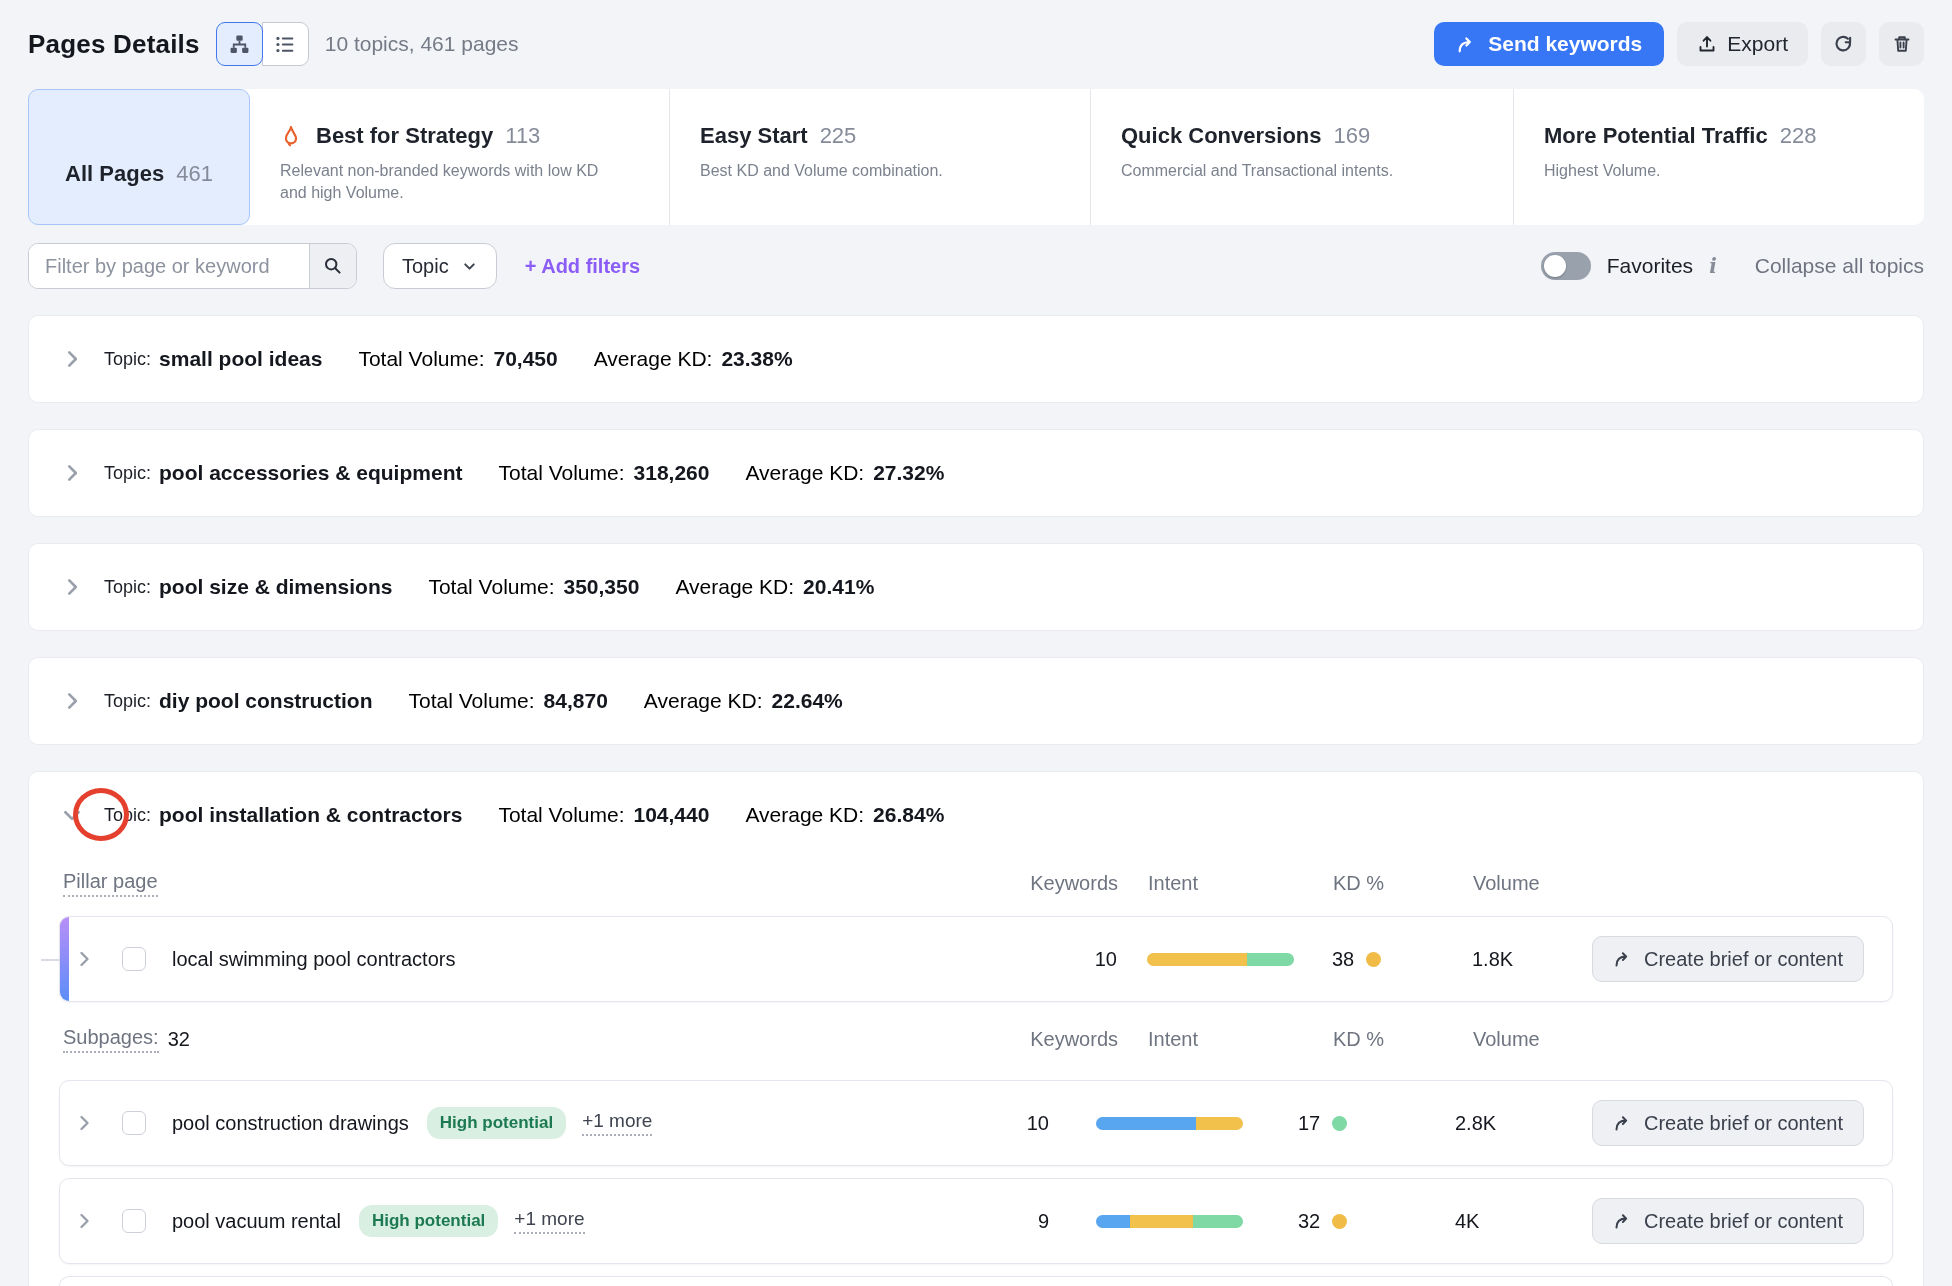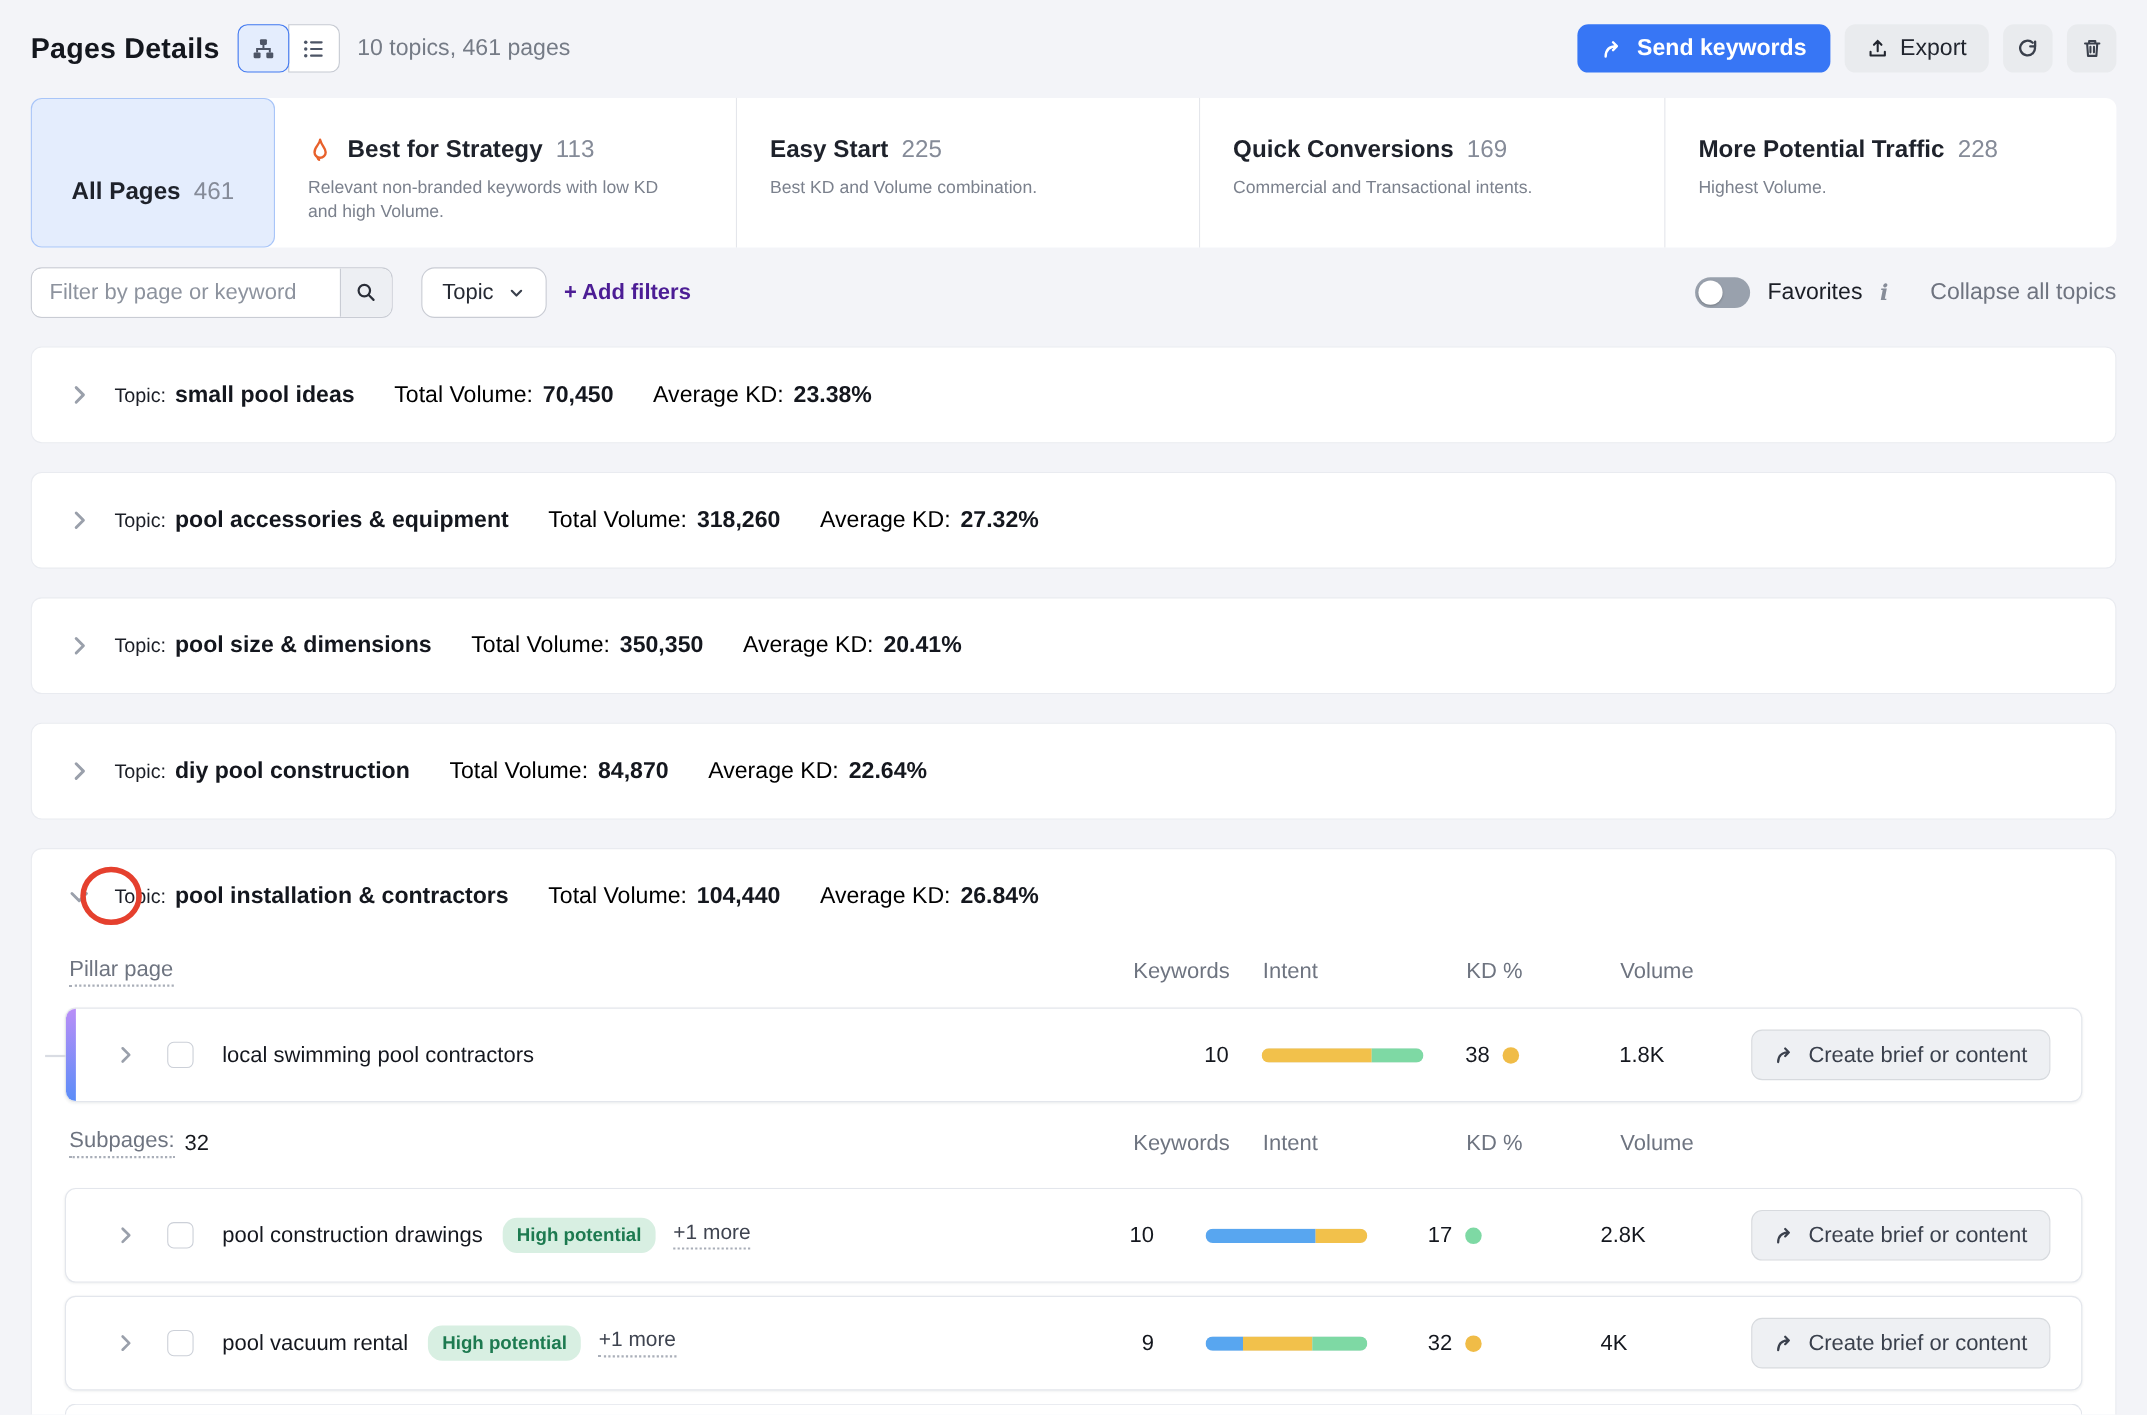--- a/index.html
+++ b/index.html
@@ -50,21 +50,21 @@
   .filterbar { display:flex; align-items:center; margin:18px 28px 0; height:46px; }
   .search { display:flex; height:46px; border:1px solid #c9ccd4; border-radius:10px; overflow:hidden; background:#fff; }
   .search input { width:280px; border:none; outline:none; padding:0 16px; font-size:20px;
     font-family:inherit; color:#0f766e; }
   .search input::placeholder { color:#8d939e; }
   .search-btn { width:47px; border:none; border-left:1px solid #c9ccd4; background:#edeff3;
     display:flex; align-items:center; justify-content:center; cursor:pointer; color:#2a2e38; }
   .dropdown { display:flex; align-items:center; gap:12px; height:46px; margin-left:26px; padding:0 18px;
     background:#fff; border:1px solid #c9ccd4; border-radius:12px; font-size:20px; color:#262a33;
     font-family:inherit; cursor:pointer; }
-  .add-filters { margin-left:16px; background:none; border:none; color:#4c1d95; font-size:20px;
+  .add-filters { margin-left:28px; background:none; border:none; color:#8b5cf6; font-size:20px;
     font-weight:700; font-family:inherit; cursor:pointer; }
   .filter-right { margin-left:auto; display:flex; align-items:center; }
   .toggle { width:50px; height:28px; border-radius:14px; background:#99a1ad; position:relative; cursor:pointer; }
   .knob { position:absolute; left:3px; top:3px; width:22px; height:22px; border-radius:50%;
     background:#fff; box-shadow:0 1px 2px rgba(0,0,0,.25); }
   .fav-label { margin-left:16px; font-size:21px; color:#1b1e26; }
   .info { margin-left:16px; font-family:"DejaVu Serif", serif; font-style:italic; font-weight:700;
     font-size:20px; color:#868c98; cursor:pointer; }
   .collapse { margin-left:38px; background:none; border:none; font-size:21px; color:#6f7480;
     font-family:inherit; cursor:pointer; }
@@ -87,21 +87,21 @@
   .thead { height:50px; font-size:20px; color:#6e7480; }
   .thead .first { padding-left:4px; display:flex; align-items:center; gap:9px; }
   .dotted { border-bottom:2px dotted #a9aeb8; padding-bottom:2px; cursor:help; }
   .count-dark { color:#16181d; }
   .col-k { text-align:right; }
   .subhead { height:58px; margin-top:8px; }
 
   .row-card { position:relative; height:86px; background:#fff; border:1px solid #e3e6ec; border-radius:10px;
     box-shadow:0 1px 2px rgba(25,30,45,.05); margin-top:8px; }
   .row-card.sub { margin-top:12px;gap:47px; }
-  .name-cell { display:flex; align-items:center; padding-left:44px; min-width:0; }
+  .name-cell { display:flex; align-items:center; padding-left:14px; min-width:0; }
   .row-chev { margin-right:28px; cursor:pointer; }
   .checkbox { width:24px; height:24px; border:1.5px solid #ccd0d8; border-radius:6px; background:#fff;
     margin-right:26px; cursor:pointer; flex:0 0 auto; }
   .row-name { font-size:20px; color:#14171e; white-space:nowrap; }
   .badge { margin-left:18px; font-size:17px; font-weight:700; color:#1d7a50; background:#d8efe2;
     padding:6px 13px; border-radius:13px; white-space:nowrap; }
   .more { margin-left:16px; font-size:19px; color:#3f4450; border-bottom:2px dotted #a9aeb8;
     padding-bottom:2px; cursor:pointer; white-space:nowrap; }
   .num { text-align:right; font-size:20px; color:#14171e; }
   .intent-bar { width:147px; height:13px; border-radius:7px; overflow:hidden; display:flex; background:#eceef2; }

